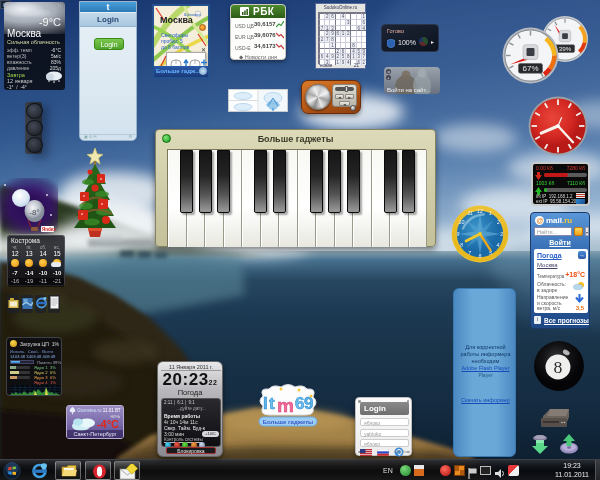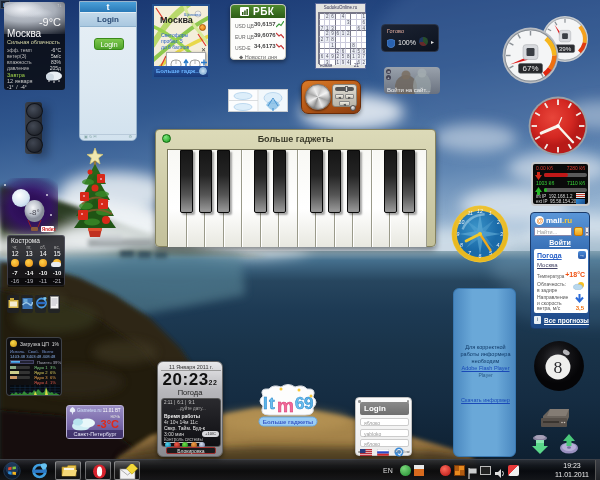--- a/index.html
+++ b/index.html
@@ -822,21 +822,21 @@
  <svg style="position:absolute;left:2px;top:1px" width="7" height="8">
       <path d="M3.5,0 Q7,2 6,5 Q4,4 3.5,8 Q3,4 1,5 Q0,2 3.5,0" fill="#e8eef8"></path>
     </svg>
  <div style="position:absolute;left:10px;top:2px;font-size:4.5px;color:#fff;white-space:nowrap"><span style="color:#cfe0f8">Gismeteo.ru</span> 11.01 ВТ</div>
  <div style="position:absolute;right:3px;top:8px;font-size:4.5px;color:#ddd">ночь</div>
  <svg style="position:absolute;left:4px;top:10px" width="26" height="16" viewBox="0 0 26 16">
   <ellipse cx="10" cy="10" rx="9" ry="5" fill="#cfeef4"></ellipse>
   <ellipse cx="16" cy="7" rx="8" ry="4.5" fill="#e8f8fa"></ellipse>
   <ellipse cx="7" cy="6" rx="5" ry="3.5" fill="#b8e4ee"></ellipse>
  </svg>
- <div style="position:absolute;right:4px;top:12px;font-size:11px;font-weight:bold;color:#e02818">-3°C</div>
+ <div style="position:absolute;right:4px;top:12px;font-size:11px;font-weight:bold;color:#e02818">-4°C</div>
  <div style="position:absolute;left:0;bottom:0;width:100%;height:8px;background:rgba(40,30,80,0.55);text-align:center;font-size:5.5px;color:#e8e8f8;line-height:8px">Санкт-Петербург</div>
 </div>
 
 <div class="w" style="left:157px;top:361px;width:66px;height:96px;background:linear-gradient(180deg,#e8e8ea,#b8b8bc 30%,#8a8a90);border-radius:6px;border:1px solid #666;box-shadow:0 2px 5px rgba(0,0,0,0.5)">
  <div style="position:absolute;left:3px;top:2px;width:60px;text-align:center;font-size:5.5px;color:#333;border-bottom:0.5px solid #999">11 Января 2011 г.</div>
  <div style="position:absolute;left:0px;top:8px;width:100%;text-align:center;font-size:17px;font-weight:bold;color:#111;letter-spacing:0.5px">20:23<span style="font-size:7px">22</span></div>
  <div style="position:absolute;left:0px;top:26px;width:100%;text-align:center;font-size:7.5px;color:#222">Погода</div>
  <div style="position:absolute;left:3px;top:36px;width:60px;height:49px;background:linear-gradient(180deg,#2a2a2e,#0e0e12);border-radius:3px;border:1px solid #555">
   <div style="position:absolute;left:2px;top:1px;font-size:4.5px;color:#ccc">2:11 |&nbsp;&nbsp;6:1 |&nbsp;&nbsp;9:1</div>
   <div style="position:absolute;left:0;top:7px;width:100%;text-align:center;font-size:4.5px;color:#aaa">...дуйте дату...</div>

